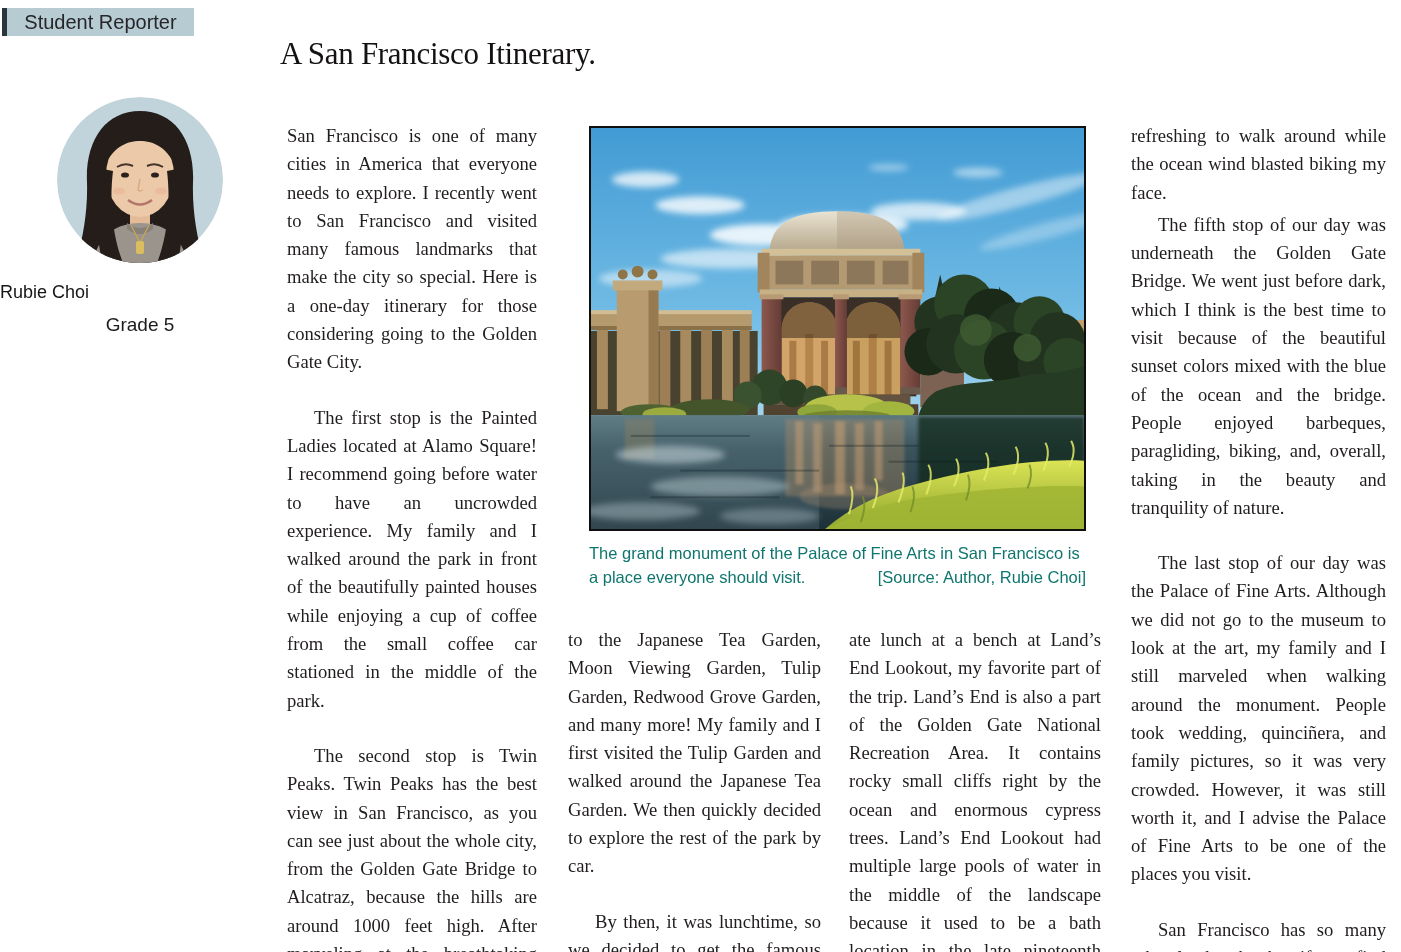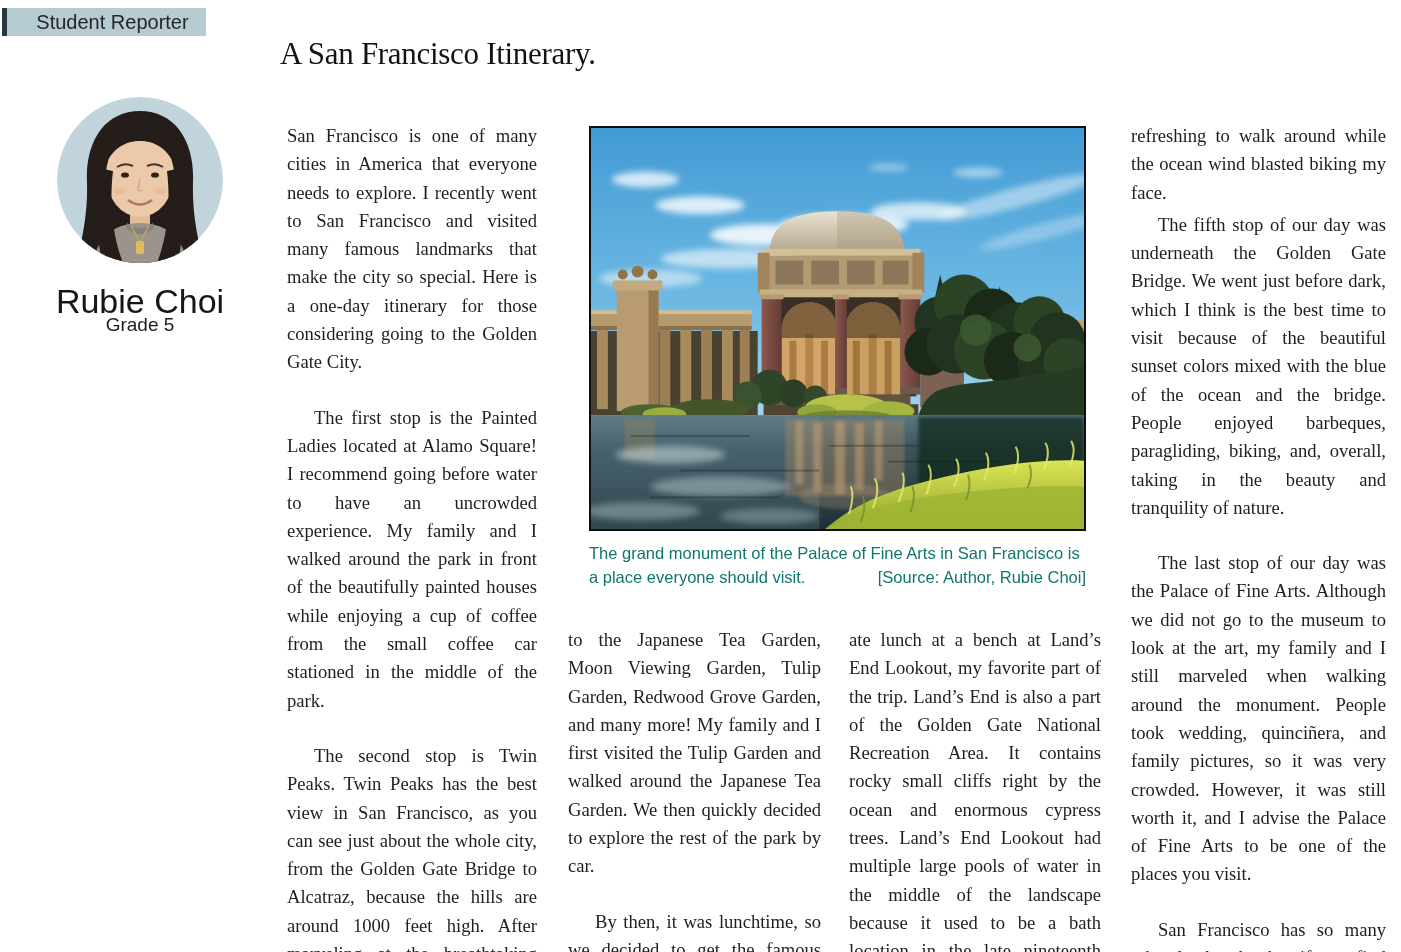--- a/index.html
+++ b/index.html
@@ -3,30 +3,30 @@
 <meta charset="utf-8">
 <style>
   html,body{margin:0;padding:0;background:#ffffff;}
   .page{position:relative;width:1401px;height:952px;background:#ffffff;overflow:hidden;
         font-family:"Liberation Serif",serif;color:#211d1e;}
 
   
   .kicker-edge{position:absolute;left:2px;top:8px;width:5px;height:28px;background:#27363f;}
   .kicker{position:absolute;left:7px;top:8px;width:187px;height:28px;background:#b7cbd3;
           display:flex;align-items:center;justify-content:center;
-          font-family:"Liberation Sans",sans-serif;font-size:20px;color:#26262a;padding-left:12px;}
+          font-family:"Liberation Sans",sans-serif;font-size:20px;color:#26262a;}
 
   
   .title{position:absolute;left:280px;top:36px;width:820px;
          font-family:"Liberation Serif",serif;font-size:31px;color:#141112;letter-spacing:-0.3px;}
 
   
   .avatar{position:absolute;left:57px;top:97px;width:166px;height:166px;border-radius:50%;overflow:hidden;}
-  .author-name{position:absolute;left:0;top:282px;width:280px;text-align:center;
-               font-family:"Liberation Sans",sans-serif;font-size:34px;color:#161616;}
+  .author-name{position:absolute;left:0;top:282px;width:280px;text-align:left;
+               font-family:"Liberation Sans",sans-serif;font-size:18px;color:#161616;}
   .author-grade{position:absolute;left:0;top:314px;width:280px;text-align:center;
                font-family:"Liberation Sans",sans-serif;font-size:19px;color:#1c1c1c;}
   .author-school{position:absolute;left:0;top:338px;width:280px;text-align:center;
                font-family:"Liberation Sans",sans-serif;font-size:19px;color:#1c1c1c;}
 
   
   .col{position:absolute;top:118px;font-size:18.6px;line-height:28.3px;text-align:justify;
        hyphens:auto;-webkit-hyphens:auto;color:#211d1e;}
   #col1{left:283px;width:258px;}
   #col2{left:564px;top:622px;width:261px;}

